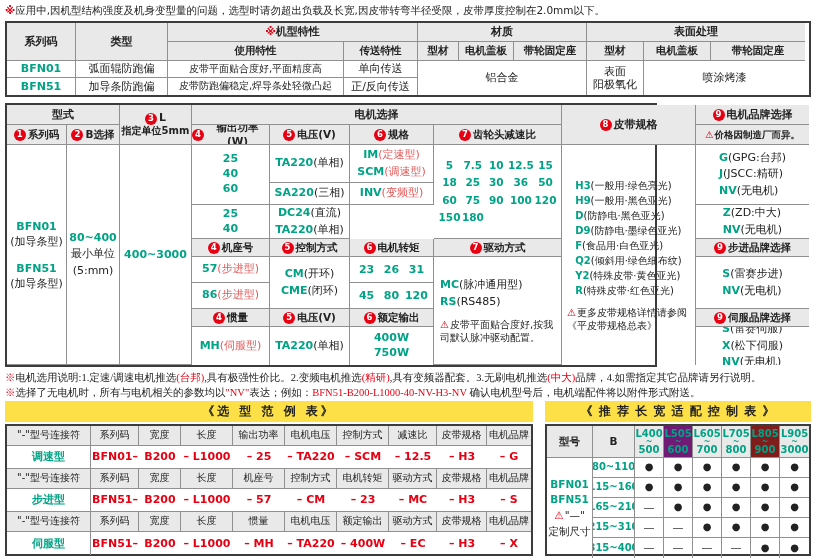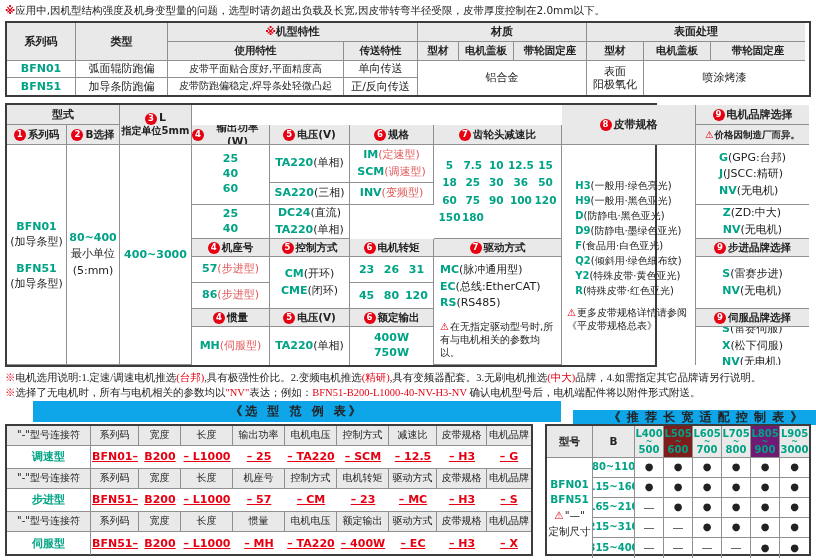--- a/index.html
+++ b/index.html
@@ -4,42 +4,42 @@
 <style>
   html,body{margin:0;padding:0;background:#fff;}
   .page{position:relative;width:816px;height:560px;background:#fff;font-family:"DejaVu Sans",sans-serif;color:#222;font-size:11px;overflow:hidden;}
   .abs{position:absolute;}
   .tbl{display:grid;border:2px solid #3c3c3c;background:#fff;box-sizing:border-box;}
   .c{border-right:1px solid #909090;border-bottom:1px solid #909090;display:flex;align-items:center;justify-content:center;text-align:center;box-sizing:border-box;overflow:hidden;line-height:1.25;}
   .nr{border-right:none;} .nb{border-bottom:none;}
   .hc{background:#e9e9e9;font-weight:bold;font-size:11px;}
   .hc2{background:#e9e9e9;font-weight:bold;font-size:10.5px;}
   .tl{color:#00a385;font-weight:bold;}
-  .rdt{color:#e60012;font-weight:bold;text-decoration:underline;}
+  .rdt{color:#e60012;font-weight:bold;}
   .cn{display:inline-flex;align-items:center;justify-content:center;width:12px;height:12px;border-radius:50%;background:#e60012;color:#fff;font-size:8.5px;font-weight:bold;margin-right:2px;flex:none;line-height:1;}
   .warn{color:#e60012;font-weight:bold;font-style:normal;margin-right:1px;}
   .pair{line-height:1.5;white-space:nowrap;}
   .pa{color:#00a385;font-weight:bold;}
   .pb{color:#222;}
   .pb.rd{color:#e25757;}
   .rd2{color:#e60012;}
   .stack .pair{margin:2px 0;}
   .stack .pb{display:block;font-weight:normal;line-height:1.2;}
   .stack .pair + .pair{margin-top:12px;}
   .inner{text-align:left;}
   .note-cell{font-size:10px;line-height:1.3;text-align:left;margin-top:8px;}
   .gearGrid{display:grid;grid-template-columns:repeat(5,1fr);row-gap:4px;width:94%;}
   .gearGrid span{color:#00a385;font-weight:bold;font-size:10.5px;}
   .row3{display:grid;grid-template-columns:repeat(3,1fr);width:90%;}
   .row3 span{color:#00a385;font-weight:bold;}
   .col1{display:flex;flex-direction:column;}
   .col1 span{color:#00a385;font-weight:bold;line-height:1.35;}
   .topnote{font-size:10.5px;line-height:14px;}
   .notes div{font-size:10.5px;line-height:15px;white-space:nowrap;}
-  .titlebar{background:#0ea5e9;display:flex;align-items:center;justify-content:center;font-weight:bold;font-size:12px;letter-spacing:3px;box-sizing:border-box;margin-left:28px;}
+  .titlebar{background:#fde047;display:flex;align-items:center;justify-content:center;font-weight:bold;font-size:12px;letter-spacing:3px;box-sizing:border-box;}
   .blHead{font-size:10px;font-weight:normal;}
   .blVal{font-size:11px;border-right:none;}
   .brL{display:flex;flex-direction:column;align-items:center;justify-content:center;color:#00a385;font-weight:bold;font-size:10px;line-height:9px;}
   .brL .tld{font-size:8px;line-height:7px;}
   .dot{font-size:10px;}
   .dash{font-size:11px;color:#333;}
   .small{font-size:10px;}
 </style>
 </head>
 <body>
@@ -84,20 +84,21 @@
     <div class="c nb nr" style="grid-area:3/9/5/11">喷涂烤漆</div>
   </div>
 
   <div class="abs tbl" style="left:5px;top:103px;width:652px;height:264px;grid-template-columns:60px 53px 72px 78px 80px 84px 128px 134px 113px;grid-template-rows:20px 20px 38px 22px 34px 18px 26px 26px 18px 38px;">
 
     <div class="c hc" style="grid-area:1/1/2/3">型式</div>
     <div class="c hc" style="grid-area:1/3/3/4;flex-direction:column;line-height:1.25">
       <span><span class="cn">3</span><span>L</span></span>
       <span class="small">指定单位5mm</span>
     </div>
+    <div class="c hc" style="grid-area:1/4/2/8">电机选择</div>
     <div class="c hc" style="grid-area:1/8/3/9">
         <span class="cn">8</span>
         <span>皮带规格</span>
       </div>
     <div class="c hc nr" style="grid-area:1/9/2/10">
         <span class="cn">9</span>
         <span>电机品牌选择</span>
       </div>
     <div class="c hc2" style="grid-area:2/1/3/2">
         <span class="cn">1</span>
@@ -248,24 +249,23 @@
     <div class="c" style="grid-area:8/6/9/7">
         <div class="row3">
           <span>45</span>
           <span>80</span>
           <span>120</span>
         </div>
       </div>
     <div class="c" style="grid-area:7/7/11/8;flex-direction:column;justify-content:center;padding:2px 6px">
       <div class="inner" style="width:100%">
           <div class="pair"><span class="pa">MC</span><span class="pb">(脉冲通用型)</span></div>
-          <div class="pair"><span class="pa">EC</span><span class="pb">(总线:EtherCAT)</span></div>
           <div class="pair"><span class="pa">RS</span><span class="pb">(RS485)</span></div>
         </div>
-      <div class="note-cell" style="width:100%"><span class="warn">⚠</span><span>在无指定驱动型号时,所有与电机相关的参数均以。</span></div>
+      <div class="note-cell" style="width:100%"><span class="warn">⚠</span><span>皮带平面贴合度好,按我司默认脉冲驱动配置。</span></div>
     </div>
 
     <div class="c hc2" style="grid-area:9/4/10/5">
         <span class="cn">4</span>
         <span>惯量</span>
       </div>
     <div class="c hc2" style="grid-area:9/5/10/6">
         <span class="cn">5</span>
         <span>电压(V)</span>
       </div>
@@ -340,21 +340,21 @@
         </div>
       </div>
   </div>
 
   <div class="abs notes" style="left:5px;top:370px;width:806px;font-family:Liberation Serif, serif;">
     <div><span class="rd2">※</span><span>电机选用说明:1.定速/调速电机推选</span><span class="rd2">(台邦)</span><span>,具有极强性价比。2.变频电机推选</span><span class="rd2">(精研)</span><span>,具有变频器配套。3.无刷电机推选</span><span class="rd2">(中大)</span><span>品牌，4.如需指定其它品牌请另行说明。</span></div>
     <div><span class="rd2">※</span><span>选择了无电机时，所有与电机相关的参数均以</span><span class="rd2">"NV"</span><span>表达；例如：</span><span class="rd2">BFN51-B200-L1000-40-NV-H3-NV</span><span> 确认电机型号后，电机端配件将以附件形式附送。</span></div>
   </div>
 
   <div class="abs titlebar" style="left:5px;top:401px;width:528px;height:21px;">《选 型 范 例 表》</div>
-  <div class="abs titlebar" style="left:545px;top:410px;width:266px;height:15px;letter-spacing:1px;">《 推 荐 长 宽 适 配 控 制 表 》</div>
+  <div class="abs titlebar" style="left:545px;top:401px;width:266px;height:21px;letter-spacing:1px;">《 推 荐 长 宽 适 配 控 制 表 》</div>
 
   <div class="abs tbl" style="left:5px;top:424px;width:528px;height:132px;grid-template-columns:84px 48px 42px 52px 52px 52px 52px 48px 50px 44px;grid-template-rows:20px 23px 20px 23px 20px 23px;">
 
     <div class="c hc2 blHead" style="grid-area:1/1/2/2">"-"型号连接符</div>
     <div class="c hc2 blHead" style="grid-area:1/2/2/3">系列码</div>
     <div class="c hc2 blHead" style="grid-area:1/3/2/4">宽度</div>
     <div class="c hc2 blHead" style="grid-area:1/4/2/5">长度</div>
     <div class="c hc2 blHead" style="grid-area:1/5/2/6">输出功率</div>
     <div class="c hc2 blHead" style="grid-area:1/6/2/7">电机电压</div>
     <div class="c hc2 blHead" style="grid-area:1/7/2/8">控制方式</div>
@@ -416,36 +416,36 @@
   </div>
 
   <div class="abs tbl" style="left:545px;top:424px;width:266px;height:132px;grid-template-columns:46px 42px repeat(6,1fr);grid-template-rows:32px repeat(5,20px);">
     <div class="c hc2" style="grid-area:1/1/2/2">型号</div>
     <div class="c hc2" style="grid-area:1/2/2/3">B</div>
     <div class="c hc2 brL" style="grid-area:1/3/2/4;background:#e9e9e9">
         <span>L400</span>
         <span class="tld">~</span>
         <span>500</span>
       </div>
-    <div class="c hc2 brL" style="grid-area:1/4/2/5;background:#7f1d1d">
+    <div class="c hc2 brL" style="grid-area:1/4/2/5;background:#701a75">
         <span>L505</span>
         <span class="tld">~</span>
         <span>600</span>
       </div>
     <div class="c hc2 brL" style="grid-area:1/5/2/6;background:#e9e9e9">
         <span>L605</span>
         <span class="tld">~</span>
         <span>700</span>
       </div>
     <div class="c hc2 brL" style="grid-area:1/6/2/7;background:#e9e9e9">
         <span>L705</span>
         <span class="tld">~</span>
         <span>800</span>
       </div>
-    <div class="c hc2 brL" style="grid-area:1/7/2/8;background:#701a75">
+    <div class="c hc2 brL" style="grid-area:1/7/2/8;background:#7f1d1d">
         <span>L805</span>
         <span class="tld">~</span>
         <span>900</span>
       </div>
     <div class="c hc2 brL nr" style="grid-area:1/8/2/9;background:#e9e9e9">
         <span>L905</span>
         <span class="tld">~</span>
         <span>3000</span>
       </div>
 

